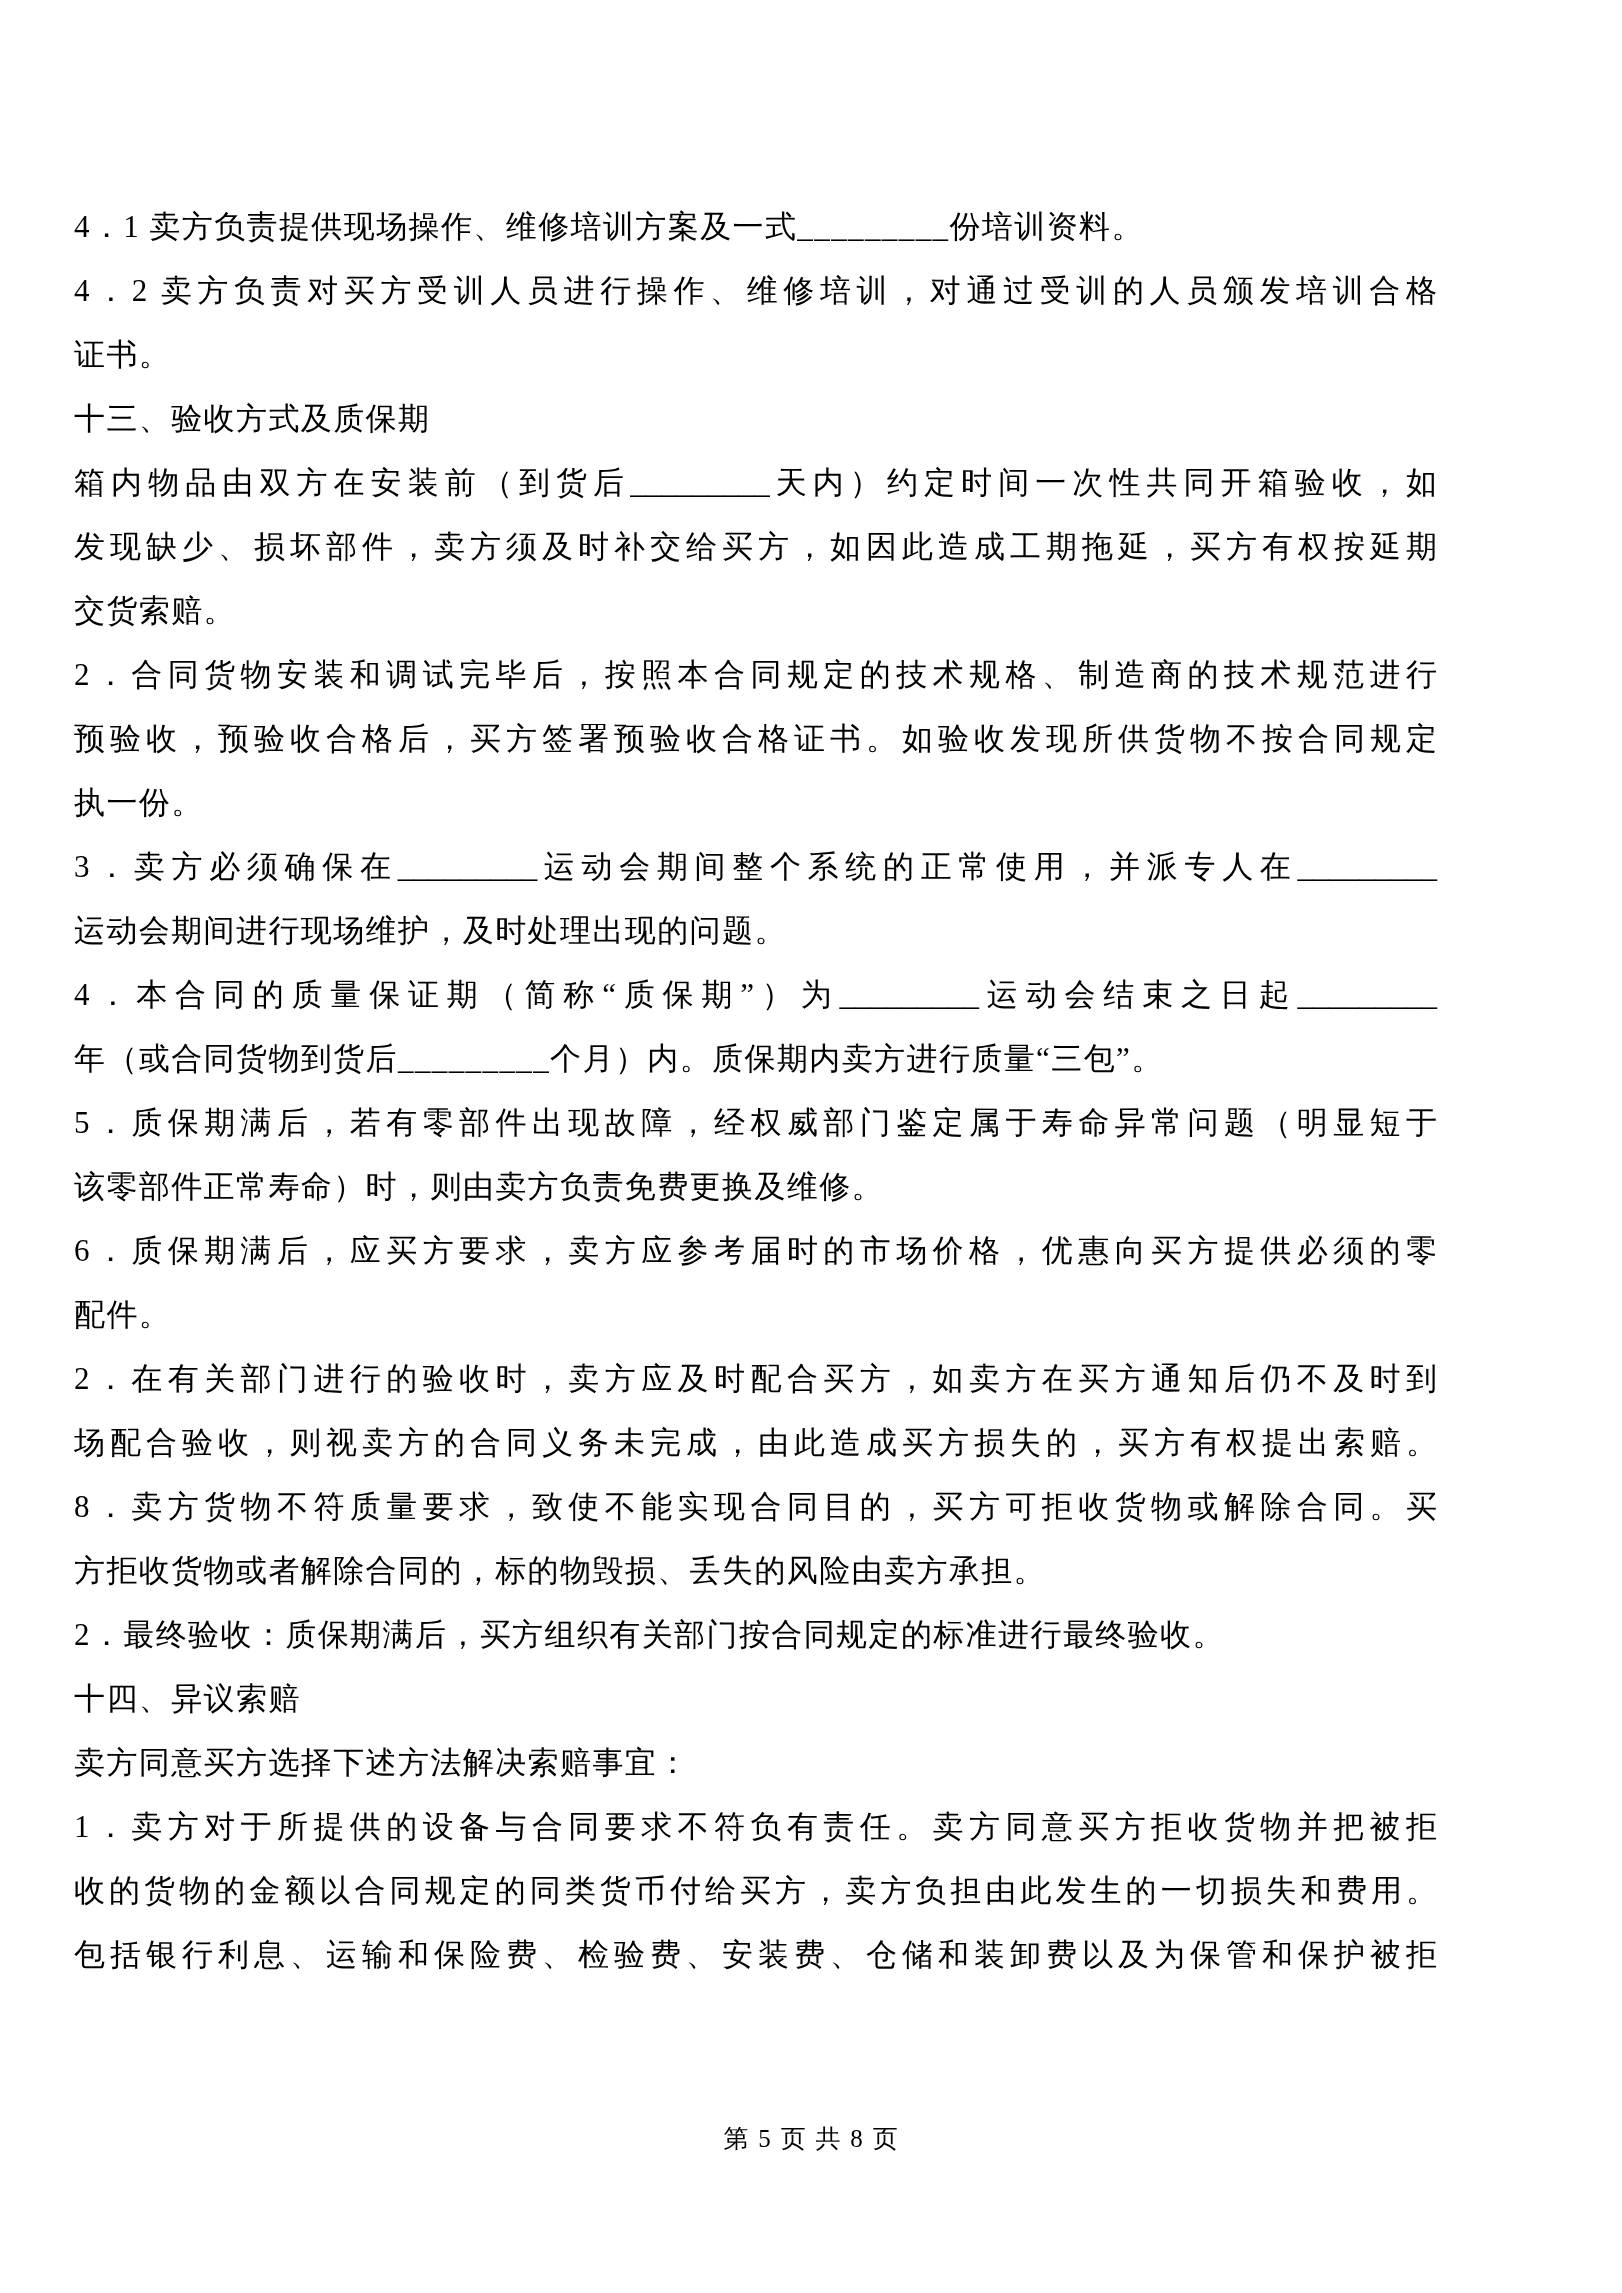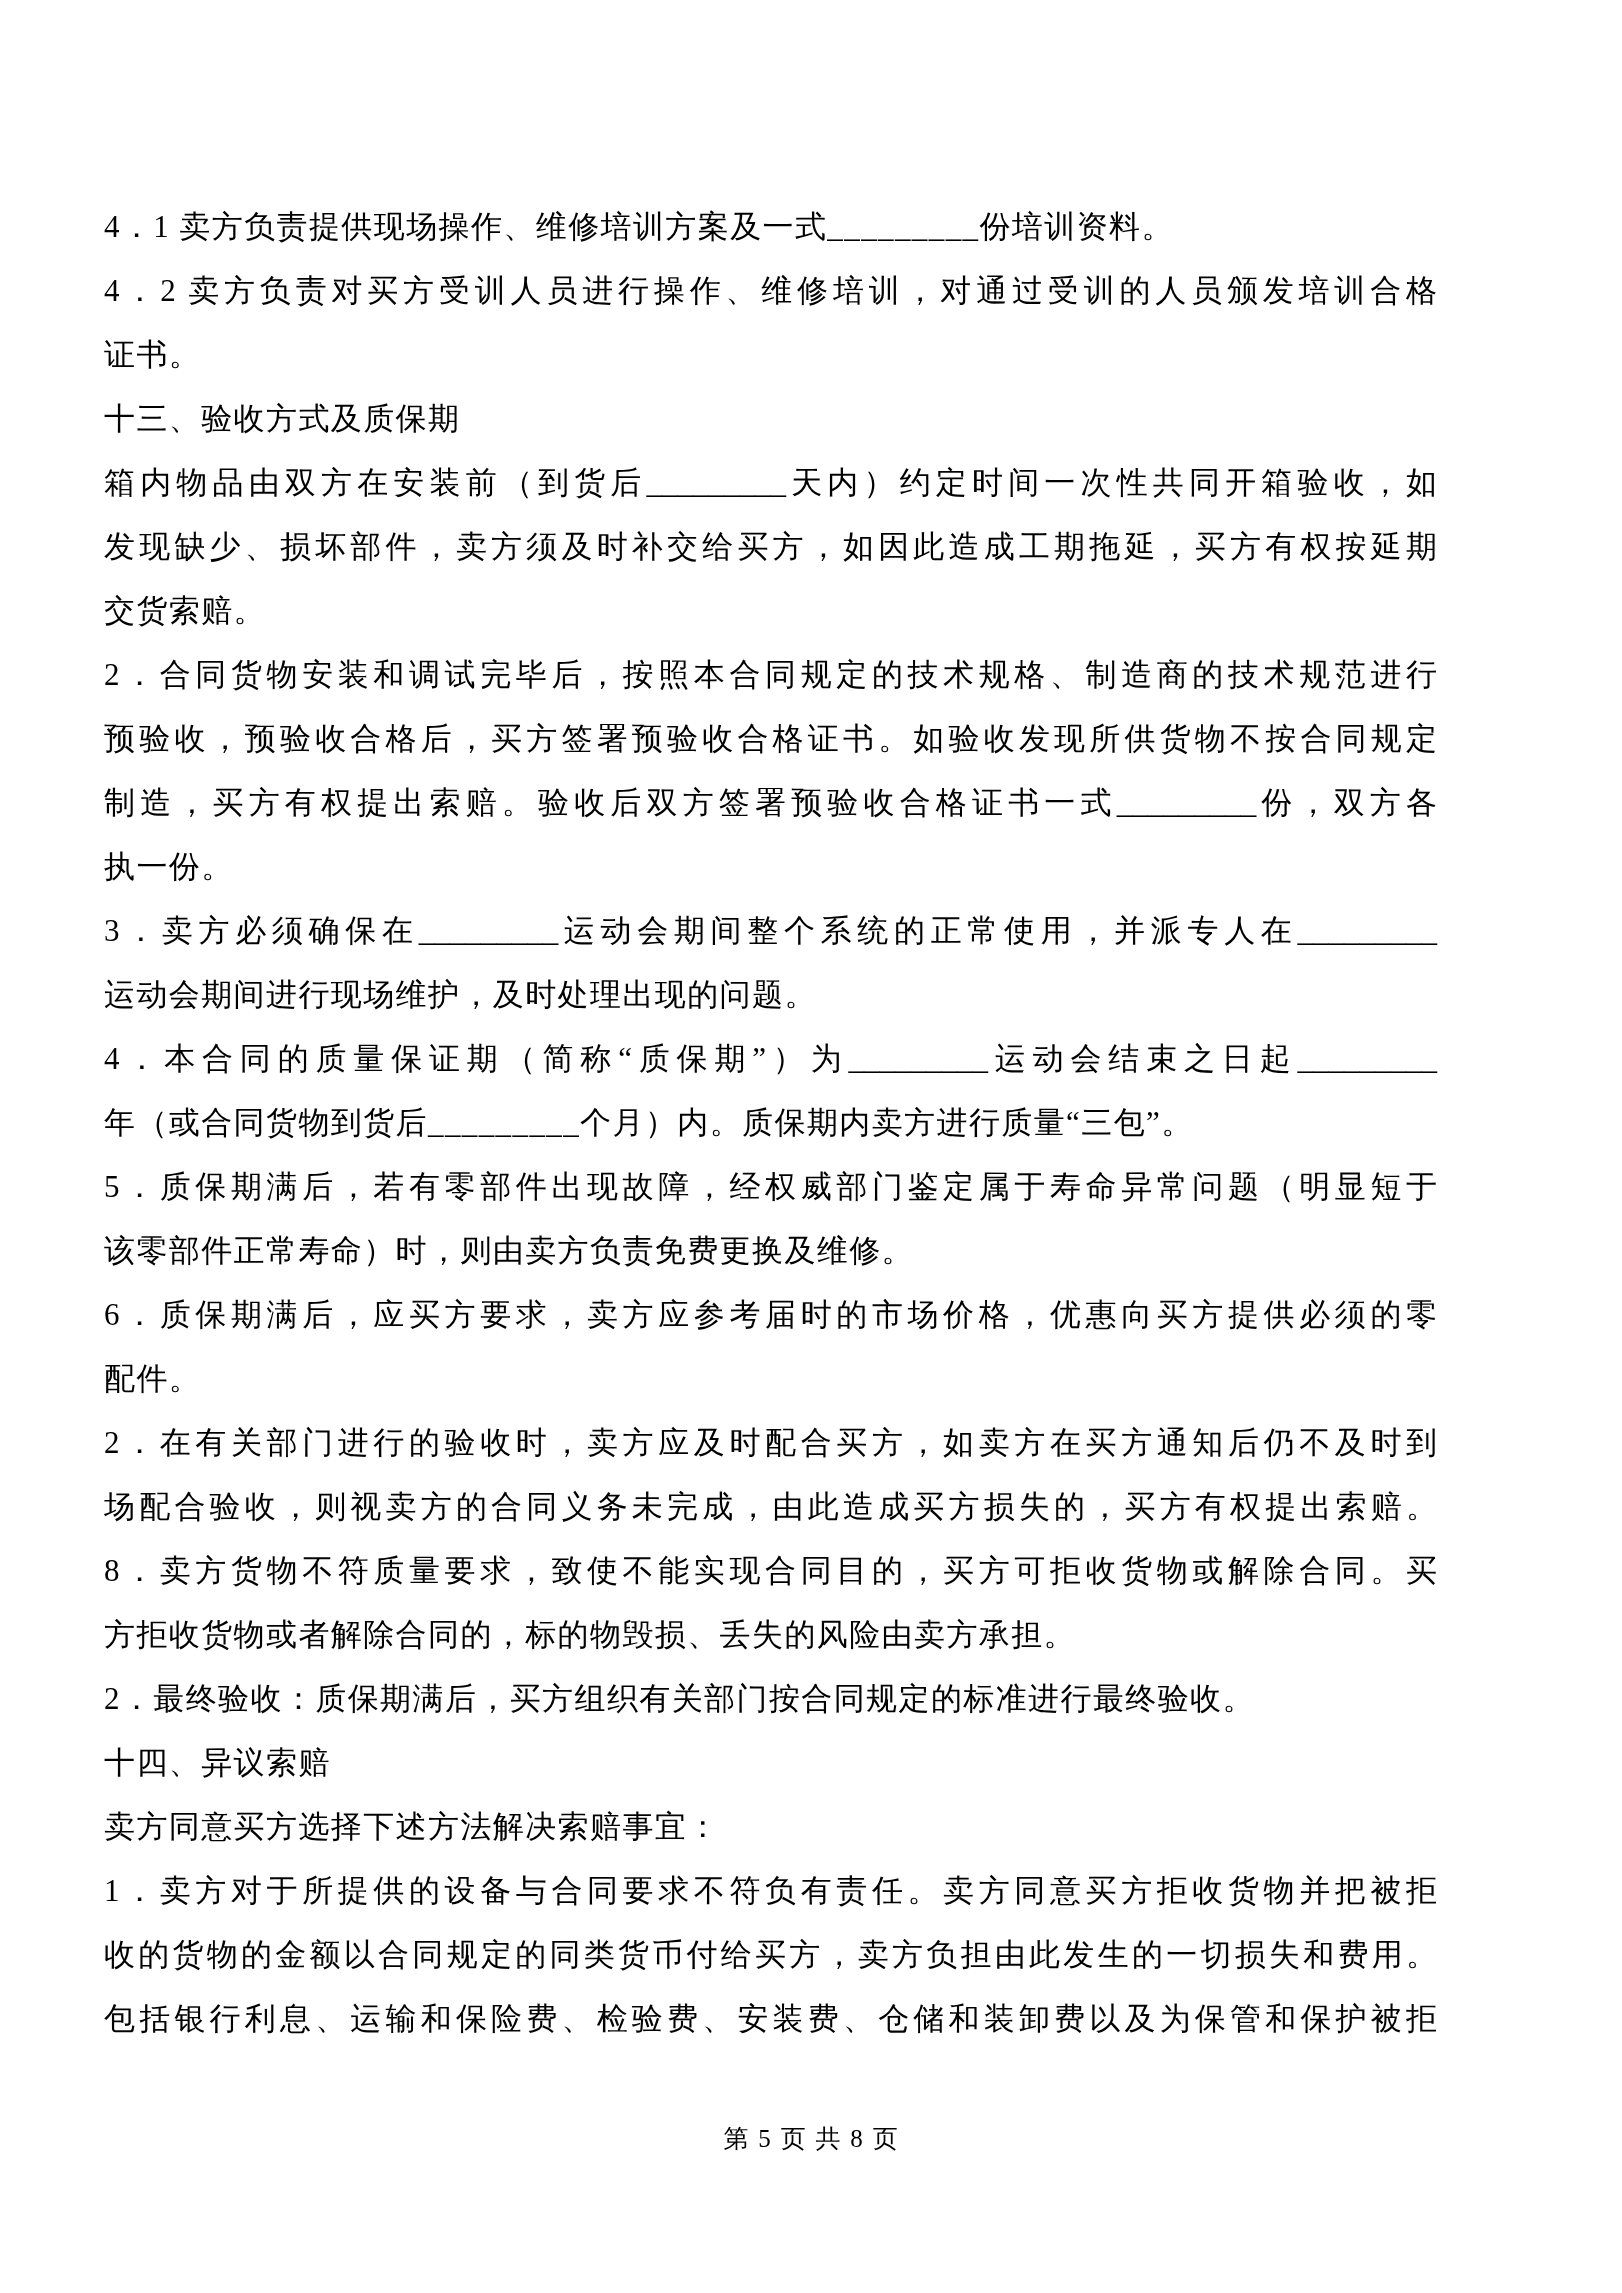--- a/index.html
+++ b/index.html
@@ -14,21 +14,21 @@
     font-family: "Liberation Serif", "DejaVu Serif", serif;
     position: relative;
     overflow: hidden;
   }
   .page {
     position: absolute;
     inset: 0;
     background: #ffffff;
   }
   .content {
-    padding: 195px 186px 0 104px;
+    padding: 195px 186px 0 74px;
   }
   .line {
     font-size: 31px;
     height: 64px;
     line-height: 64px;
     letter-spacing: 1.4px;
     white-space: nowrap;
   }
   .line.justify {
     white-space: normal;
@@ -53,21 +53,20 @@
   <div class="content" id="doc-lines">
       <div class="line">4．1 卖方负责提供现场操作、维修培训方案及一式_________份培训资料。</div>
       <div class="line justify">4．2 卖方负责对买方受训人员进行操作、维修培训，对通过受训的人员颁发培训合格</div>
       <div class="line">证书。</div>
       <div class="line">十三、验收方式及质保期</div>
       <div class="line justify">箱内物品由双方在安装前（到货后_________天内）约定时间一次性共同开箱验收，如</div>
       <div class="line justify">发现缺少、损坏部件，卖方须及时补交给买方，如因此造成工期拖延，买方有权按延期</div>
       <div class="line">交货索赔。</div>
       <div class="line justify">2．合同货物安装和调试完毕后，按照本合同规定的技术规格、制造商的技术规范进行</div>
       <div class="line justify">预验收，预验收合格后，买方签署预验收合格证书。如验收发现所供货物不按合同规定</div>
-      <div class="line justify">制造，买方有权提出索赔。验收后双方签署预验收合格证书一式_________份，双方各</div>
       <div class="line">执一份。</div>
       <div class="line justify">3．卖方必须确保在_________运动会期间整个系统的正常使用，并派专人在_________</div>
       <div class="line">运动会期间进行现场维护，及时处理出现的问题。</div>
       <div class="line justify">4．本合同的质量保证期（简称“质保期”）为_________运动会结束之日起_________</div>
       <div class="line">年（或合同货物到货后_________个月）内。质保期内卖方进行质量“三包”。</div>
       <div class="line justify">5．质保期满后，若有零部件出现故障，经权威部门鉴定属于寿命异常问题（明显短于</div>
       <div class="line">该零部件正常寿命）时，则由卖方负责免费更换及维修。</div>
       <div class="line justify">6．质保期满后，应买方要求，卖方应参考届时的市场价格，优惠向买方提供必须的零</div>
       <div class="line">配件。</div>
       <div class="line justify">2．在有关部门进行的验收时，卖方应及时配合买方，如卖方在买方通知后仍不及时到</div>

